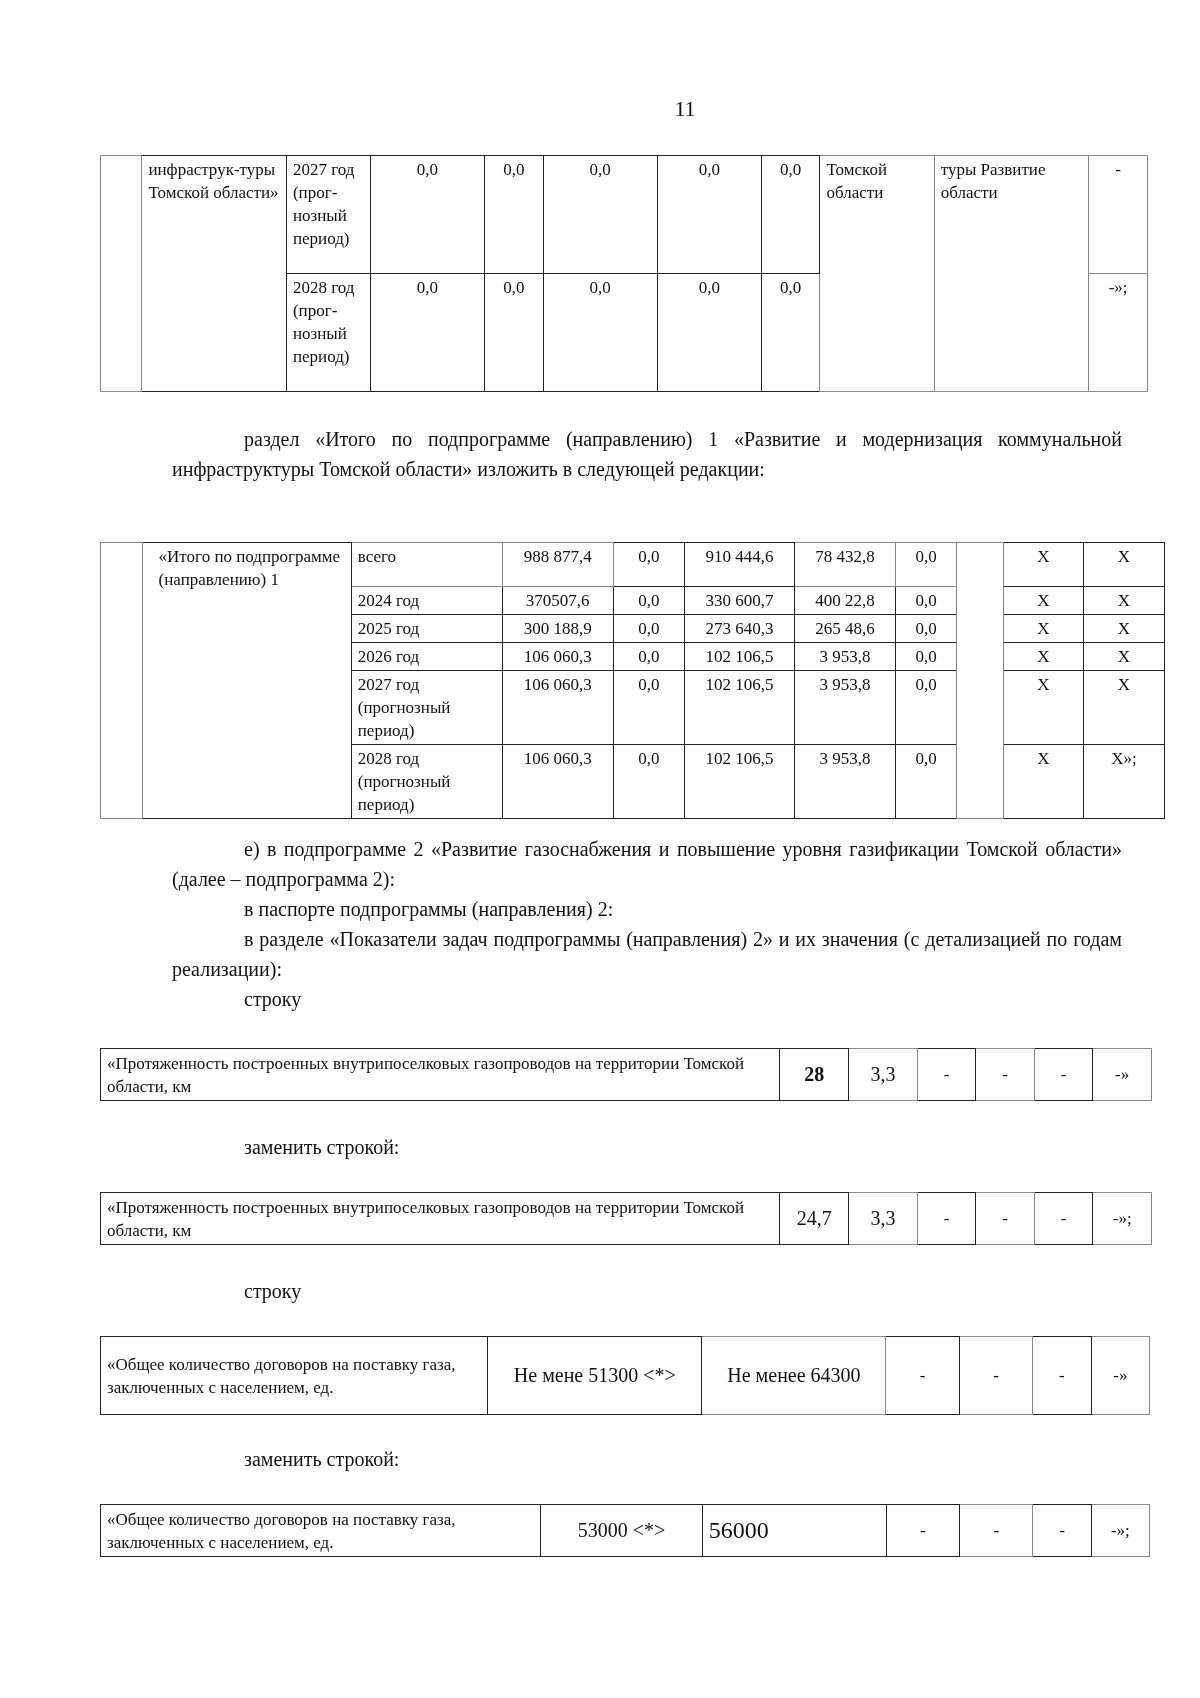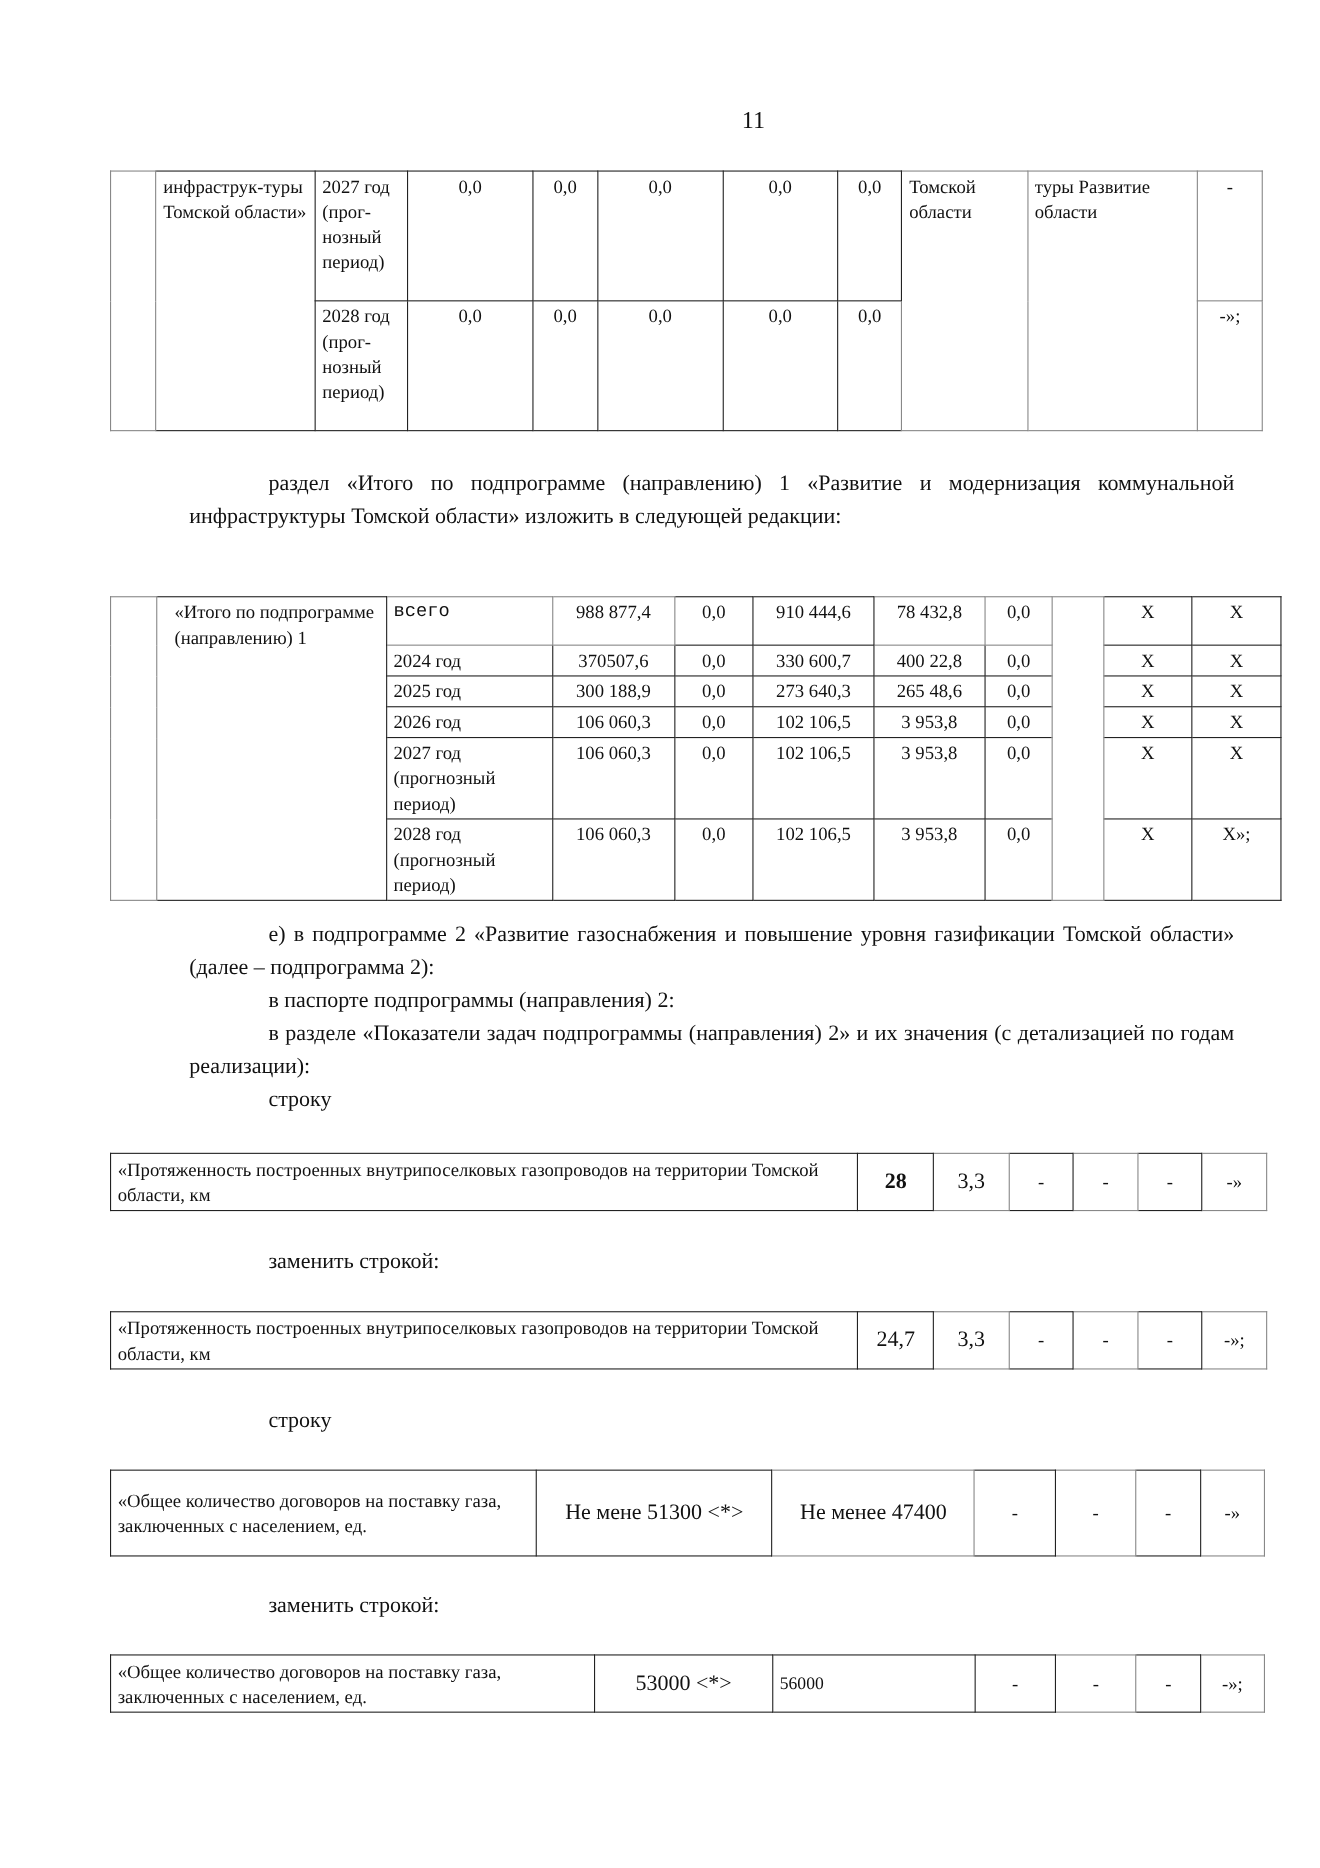--- a/index.html
+++ b/index.html
@@ -49,21 +49,21 @@
 </tbody>
   </table>
 
 <div class="para indent" style="top:424px; left:172px; width:950px;">раздел «Итого по подпрограмме (направлению) 1 «Развитие и модернизация коммунальной инфраструктуры Томской области» изложить в следующей редакции:</div>
 
 <table style="top:542px; left:100px; width:1065px;">
   <tbody>
       <tr style="height:44px;">
     <td class="g" rowspan="6" style="width:30px;"></td>
     <td rowspan="6" style="width:190px; padding-left:16px;">«Итого по подпрограмме (направлению) 1</td>
-    <td class="g" style="width:140px;font-family:Liberation Mono, monospace;">всего</td>
+    <td class="g" style="width:140px;">всего</td>
     <td class="c g" style="width:100px;">988 877,4</td>
     <td class="c" style="width:60px;">0,0</td>
     <td class="c" style="width:100px;">910 444,6</td>
     <td class="c g" style="width:90px;">78 432,8</td>
     <td class="c g" style="width:50px;">0,0</td>
     <td class="g" rowspan="6" style="width:35px;"></td>
     <td class="c" style="width:70px;">X</td>
     <td class="c" style="width:70px;">X</td>
   </tr>
   <tr>
@@ -154,36 +154,36 @@
 </tbody>
   </table>
 
 <div class="plain" style="top:1276px; left:244px;">строку</div>
 
 <table class="mid" style="top:1336px; left:100px; width:1050px;">
   <tbody>
       <tr style="height:78px;">
     <td style="width:372px;">«Общее количество договоров на поставку газа, заключенных с населением, ед.</td>
     <td class="c" style="width:200px; font-size:20px;">Не мене 51300 &lt;*&gt;</td>
-    <td class="c g" style="width:170px; font-size:20px;">Не менее 47400</td>
+    <td class="c g" style="width:170px; font-size:20px;">Не менее 64300</td>
     <td class="c" style="width:60px;">-</td>
     <td class="c g" style="width:60px;">-</td>
     <td class="c" style="width:45px;">-</td>
     <td class="c g" style="width:45px;">-»</td>
   </tr>
 </tbody>
   </table>
 
 <div class="plain" style="top:1444px; left:244px;">заменить строкой:</div>
 
 <table class="mid" style="top:1504px; left:100px; width:1050px;">
   <tbody>
       <tr style="height:52px;">
     <td style="width:425px;">«Общее количество договоров на поставку газа, заключенных с населением, ед.</td>
     <td class="c" style="width:148px; font-size:20px;">53000 &lt;*&gt;</td>
-    <td style="width:170px; font-size:16px;">56000</td>
+    <td style="width:170px; font-size:24px;">56000</td>
     <td class="c" style="width:60px;">-</td>
     <td class="c g" style="width:60px;">-</td>
     <td class="c" style="width:45px;">-</td>
     <td class="c g" style="width:45px;">-»;</td>
   </tr>
 </tbody>
   </table>
 
 </body></html>

